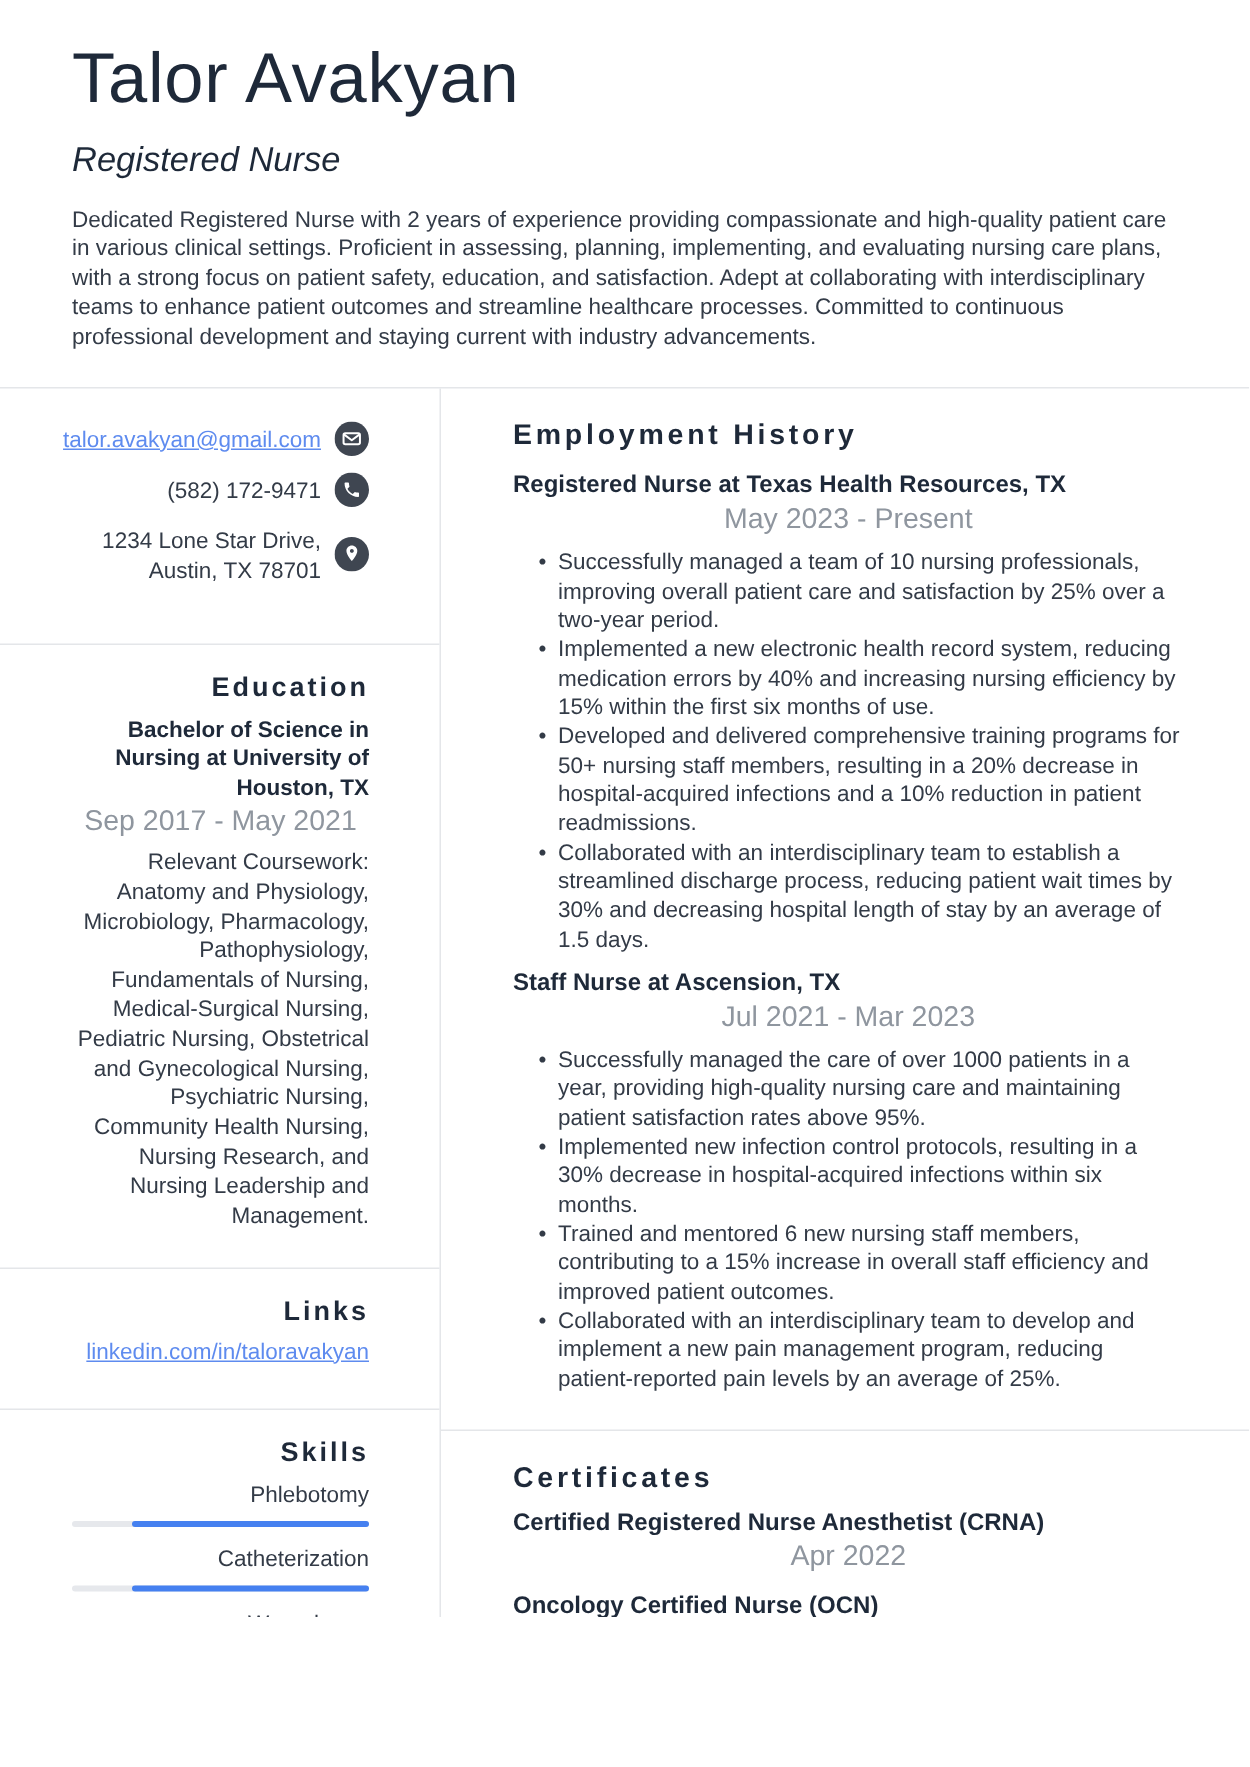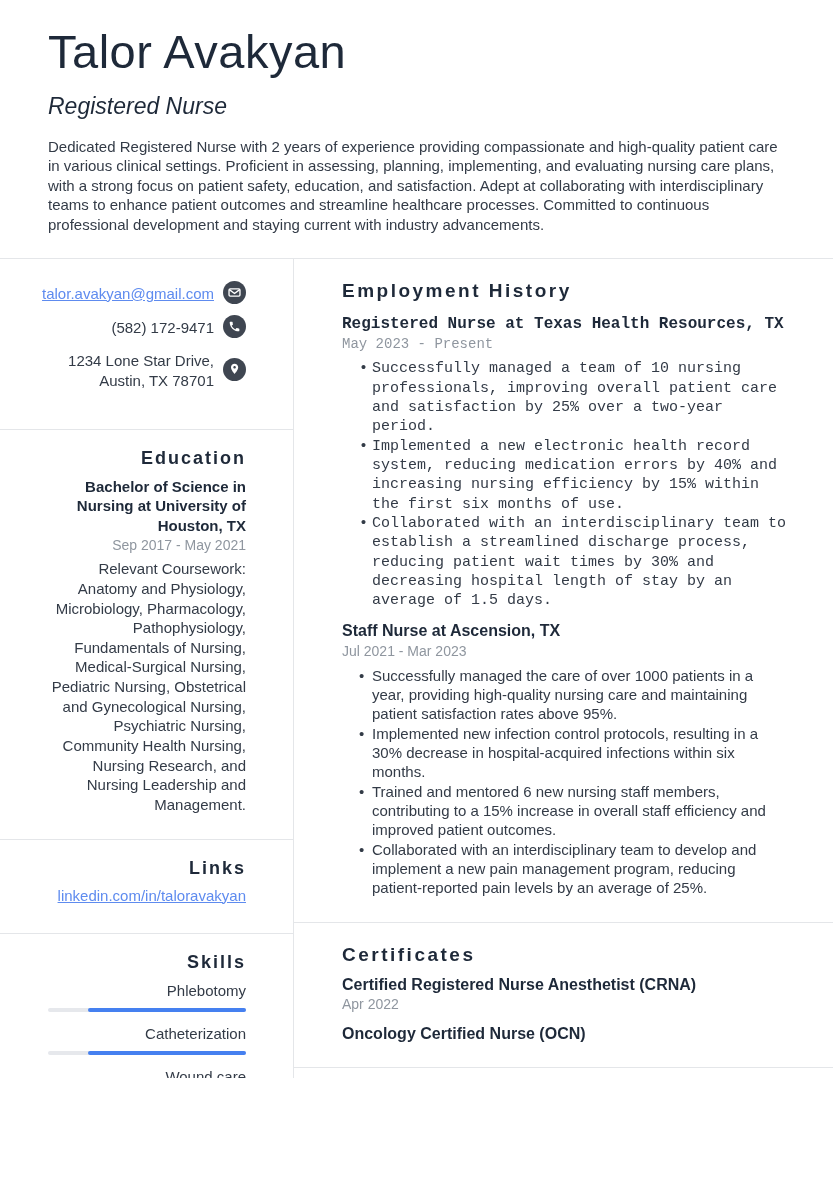--- a/index.html
+++ b/index.html
@@ -28,39 +28,39 @@
   .side-heading { font-size: 18px; font-weight: 700; letter-spacing: 2px; color: var(--text-dark, #1e2939); margin-bottom: 8px; }
 
   .contact-section { padding-top: 22px; padding-bottom: 26px; }
   .contact-row { display: flex; justify-content: flex-end; align-items: center; gap: 9px; margin-bottom: 11px; }
   .contact-row:last-child { margin-bottom: 12px; }
   .contact-text { font-size: 15px; line-height: 1.32; color: var(--text-body, #333b47); max-width: 198px; text-align: right; padding-top: 2px; }
   a.link { color: var(--link-blue, #5e8bef); text-decoration: underline; cursor: pointer; }
   .icon-circle { width: 23px; height: 23px; flex-shrink: 0; }
 
   .edu-degree { font-size: 15px; font-weight: 700; line-height: 1.3; color: var(--text-dark, #1e2939); }
-  .date-line { font-size: 14px; color: var(--text-gray, #8f969f); margin-top: 2px; }
+  .date-line { font-size: 19px; color: var(--text-gray, #8f969f); margin-top: 2px; text-align: center; }
   .edu-desc { margin-top: 6px; font-size: 15px; line-height: 1.31; color: var(--text-body, #333b47); }
 
   .links-section { padding-bottom: 28px; }
   .links-section a { font-size: 15px; }
 
   .skill-item { margin-top: 13px; }
   .skill-item:first-of-type { margin-top: 9px; }
   .skill-name { font-size: 15px; color: var(--text-body, #333b47); line-height: 1.2; margin-bottom: 8px; }
   .skill-bar { height: 4px; background: var(--bar-track, #e6e8ec); border-radius: 2px; display: flex; justify-content: flex-end; }
   .skill-fill { height: 4px; background: var(--bar-blue, #4580f0); border-radius: 2px; }
 
   
   .main-section { padding: 21px 44px 24px 48px; }
   .main-section + .main-section { border-top: 1px solid var(--divider, #e4e6e9); }
   .main-heading { font-size: 19px; font-weight: 700; letter-spacing: 2.5px; color: var(--text-dark, #1e2939); margin-bottom: 10px; }
 
   .job { margin-top: 10px; }
-  .job:first-of-type { margin-top: 12px; font-family: Liberation Mono, monospace; }
+  .job:first-of-type { margin-top: 12px; }
   .job-name { font-size: 16px; font-weight: 700; color: var(--text-dark, #1e2939); line-height: 1.25; }
   .bullets { list-style: none; margin: 7px 0 0 17px; }
   .bullets li { position: relative; padding-left: 13px; font-size: 15px; line-height: 1.29; color: var(--text-body, #333b47); }
   .bullets li::before { content: "\2022"; position: absolute; left: 0; color: var(--text-body, #333b47); }
 
   .cert-item { margin-top: 13px; }
   .cert-item:first-of-type { margin-top: 0; }
   .cert-name { font-size: 16px; font-weight: 700; color: var(--text-dark, #1e2939); }
 
   .membership-item { margin-top: 15px; font-size: 16px; font-weight: 700; color: var(--text-dark, #1e2939); }
@@ -177,20 +177,21 @@
 
       <div class="main-section">
         <div class="main-heading">Employment History</div>
         <div id="jobs-list">
   <div class="job">
     <div class="job-name">Registered Nurse at Texas Health Resources, TX</div>
     <div class="date-line">May 2023 - Present</div>
     <ul class="bullets">
                 <li>Successfully managed a team of 10 nursing professionals, improving overall patient care and satisfaction by 25% over a two-year period.</li>
                 <li>Implemented a new electronic health record system, reducing medication errors by 40% and increasing nursing efficiency by 15% within the first six months of use.</li>
+                <li>Developed and delivered comprehensive training programs for 50+ nursing staff members, resulting in a 20% decrease in hospital-acquired infections and a 10% reduction in patient readmissions.</li>
                 <li>Collaborated with an interdisciplinary team to establish a streamlined discharge process, reducing patient wait times by 30% and decreasing hospital length of stay by an average of 1.5 days.</li>
               </ul>
   </div>
 
   <div class="job">
     <div class="job-name">Staff Nurse at Ascension, TX</div>
     <div class="date-line">Jul 2021 - Mar 2023</div>
     <ul class="bullets">
                 <li>Successfully managed the care of over 1000 patients in a year, providing high-quality nursing care and maintaining patient satisfaction rates above 95%.</li>
                 <li>Implemented new infection control protocols, resulting in a 30% decrease in hospital-acquired infections within six months.</li>

